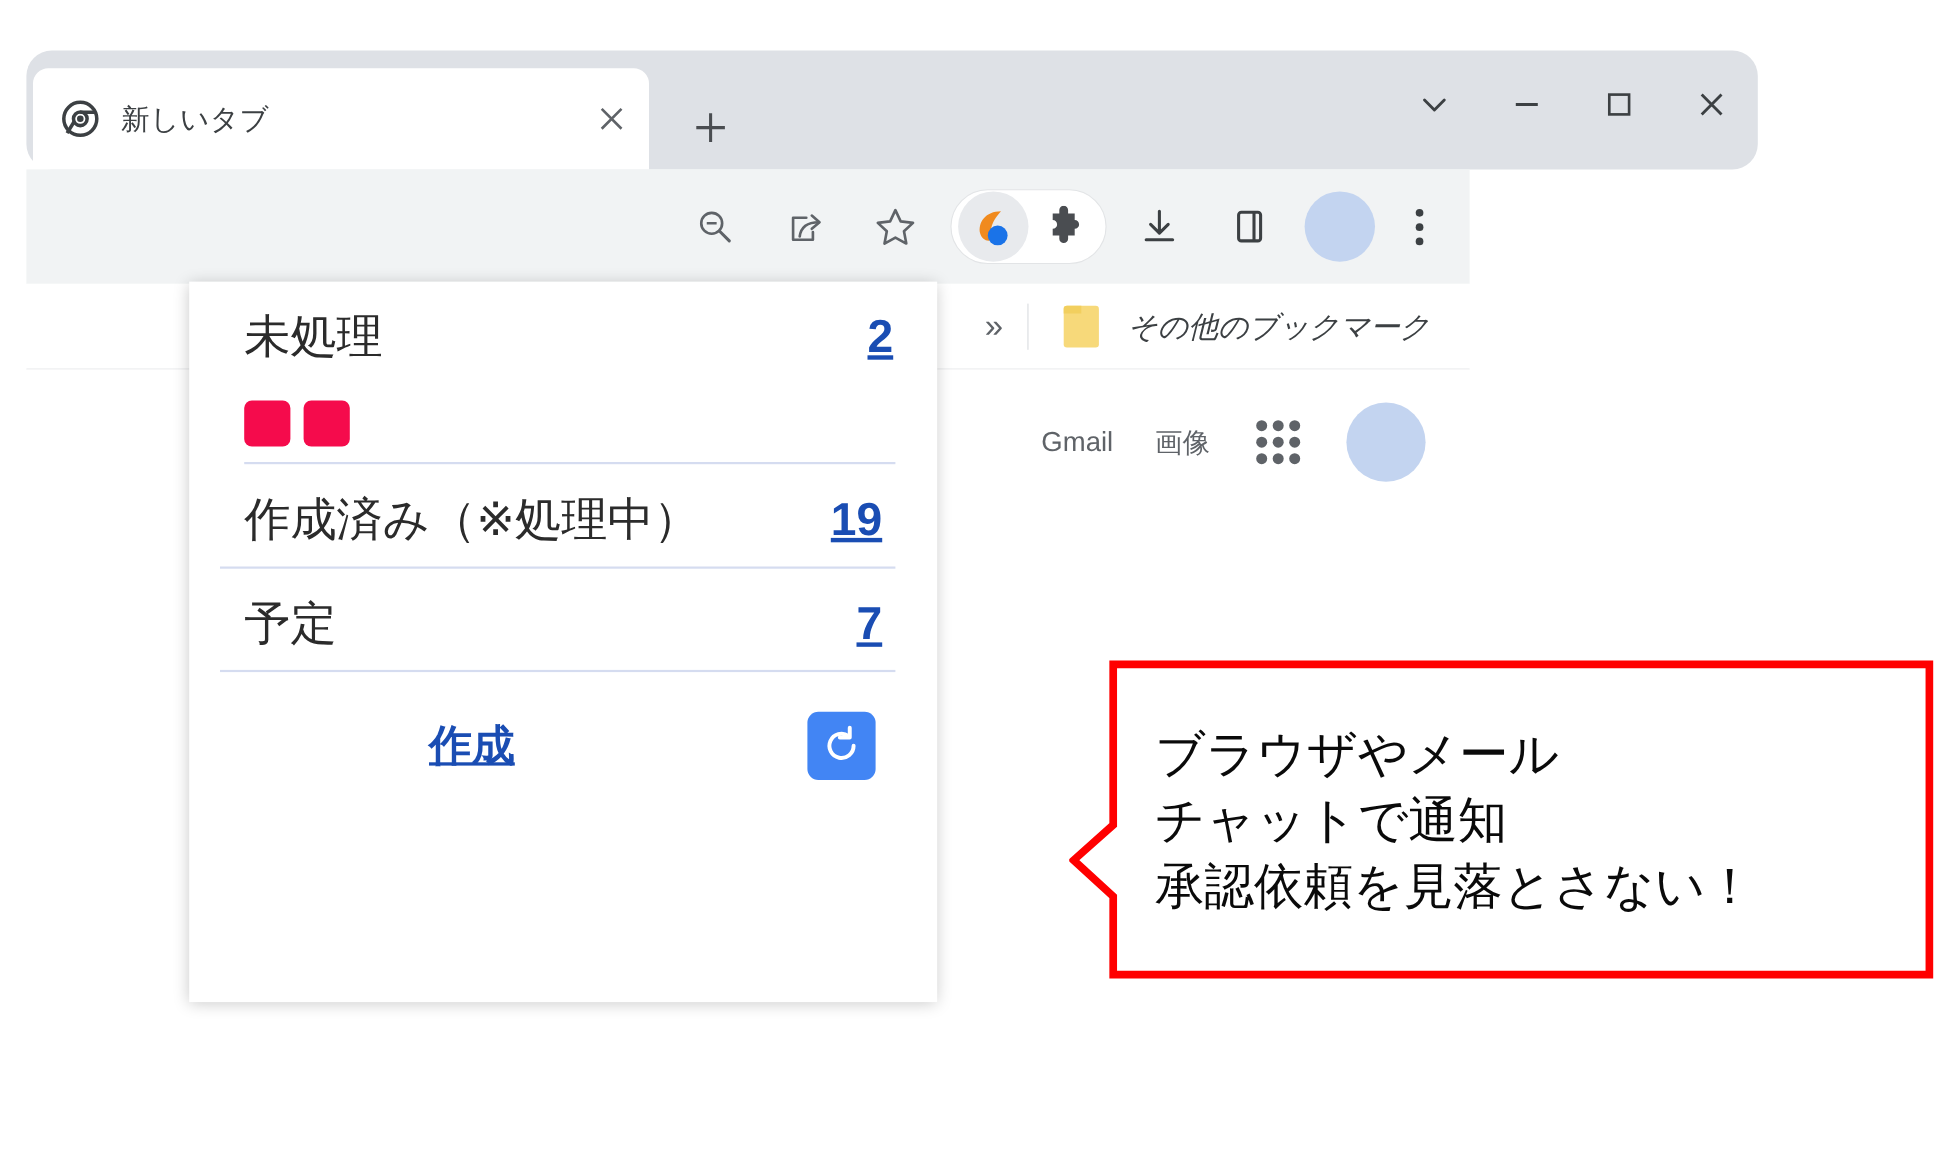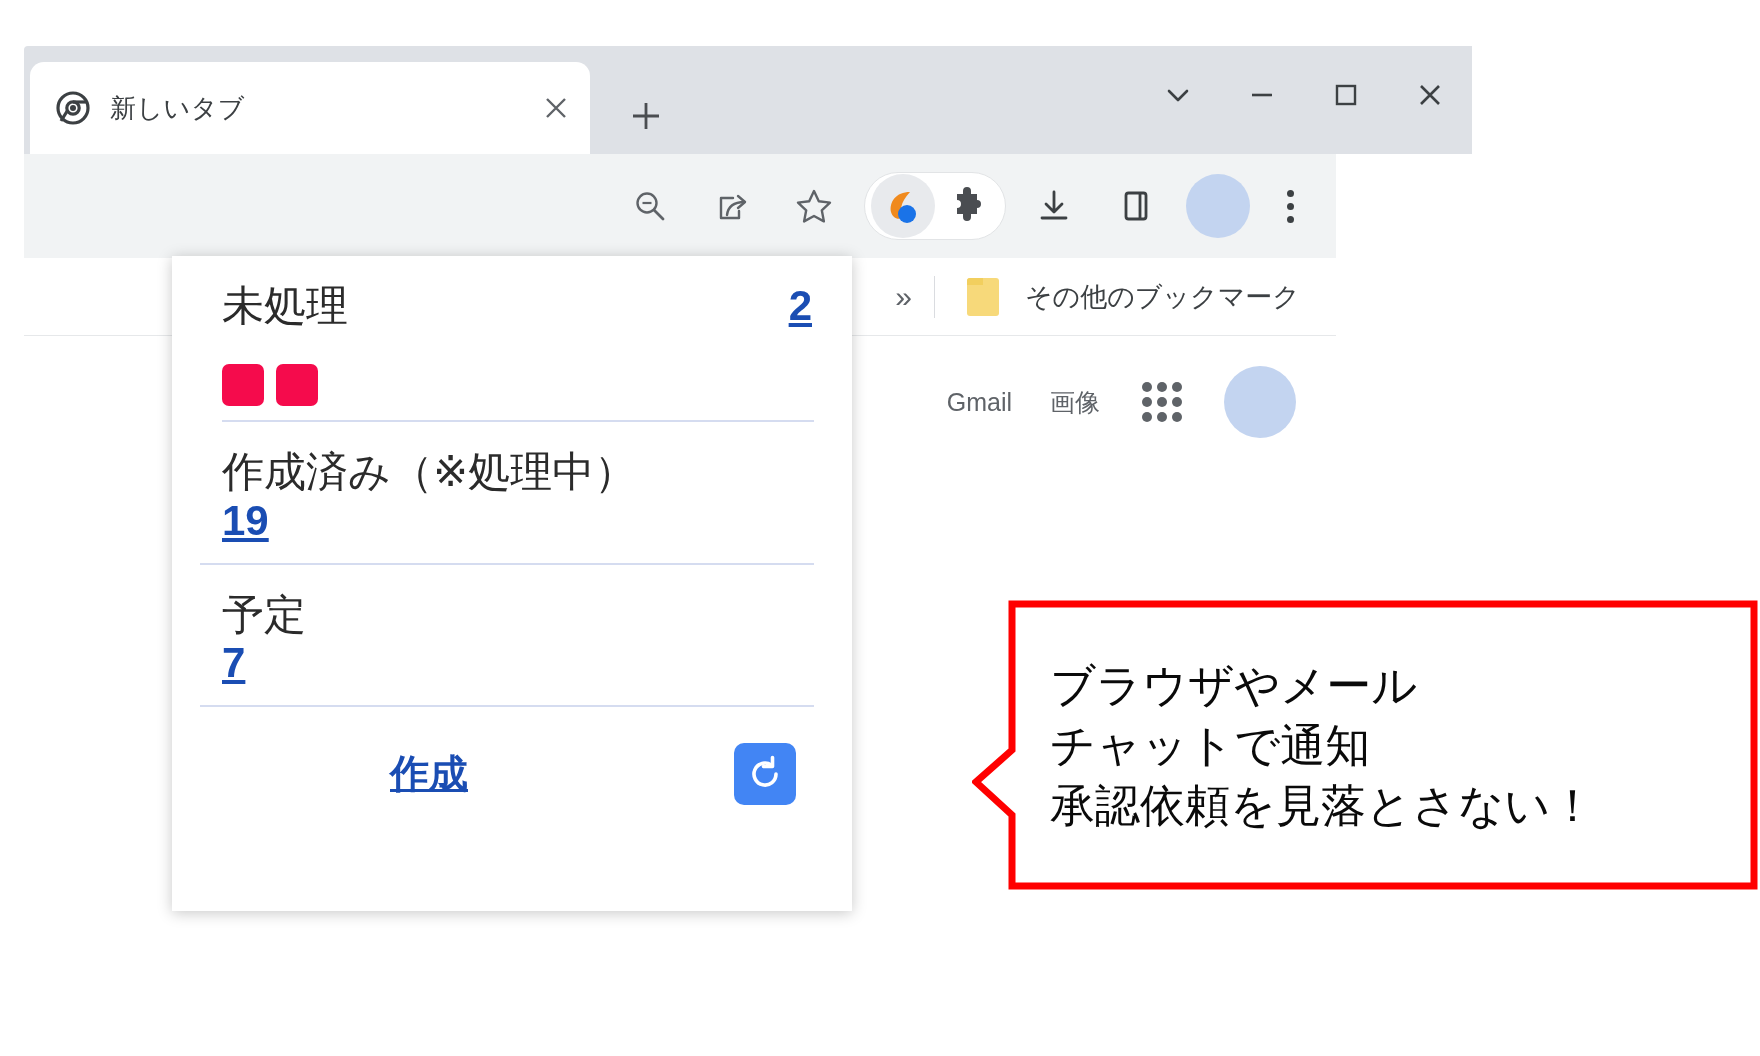--- a/index.html
+++ b/index.html
@@ -22,24 +22,25 @@
     top: 46px;
     width: 1312px;
     height: 880px;
   }
 
   
   .tab-strip {
     position: absolute;
     left: 0;
     top: 0;
-    width: 1448px;
+    width: 1574px;
     height: 108px;
     background: #dee1e6;
     border-top-left-radius: 4px;
+    border-radius: 23px;
   }
   .tab {
     position: absolute;
     left: 6px;
     top: 16px;
     width: 560px;
     height: 92px;
     background: #ffffff;
     border-top-left-radius: 14px;
     border-top-right-radius: 14px;
@@ -204,20 +205,21 @@
     position:absolute;
     left:0; top:0;
     width: 16px; height: 7px;
     background: #f2cf5e;
     border-top-left-radius: 3px;
   }
   .bm-label {
     font-size: 27px;
     color: #3c4043;
     white-space: nowrap;
+    font-style: italic;
   }
 
   
   .page-area {
     position: absolute;
     left: 0;
     top: 290px;
     width: 1312px;
     height: 590px;
     background: #ffffff;
@@ -269,22 +271,23 @@
     z-index: 20;
     box-sizing: border-box;
     padding: 0 28px;
   }
   .popup-row {
     display: flex;
     align-items: flex-start;
     justify-content: space-between;
     padding: 26px 12px 18px 22px;
     box-sizing: border-box;
-  }
-  .popup-row.divider-bottom { border-bottom: 2px solid #d5dcf0; flex-direction: column; }
+    gap: 22px;
+  }
+  .popup-row.divider-bottom { border-bottom: 2px solid #d5dcf0; }
   .popup-label {
     font-size: 42px;
     color: #2b2b2b;
     line-height: 1.15;
     white-space: nowrap;
   }
   .popup-count {
     font-size: 42px;
     color: #1a4db3;
     text-decoration: underline;

